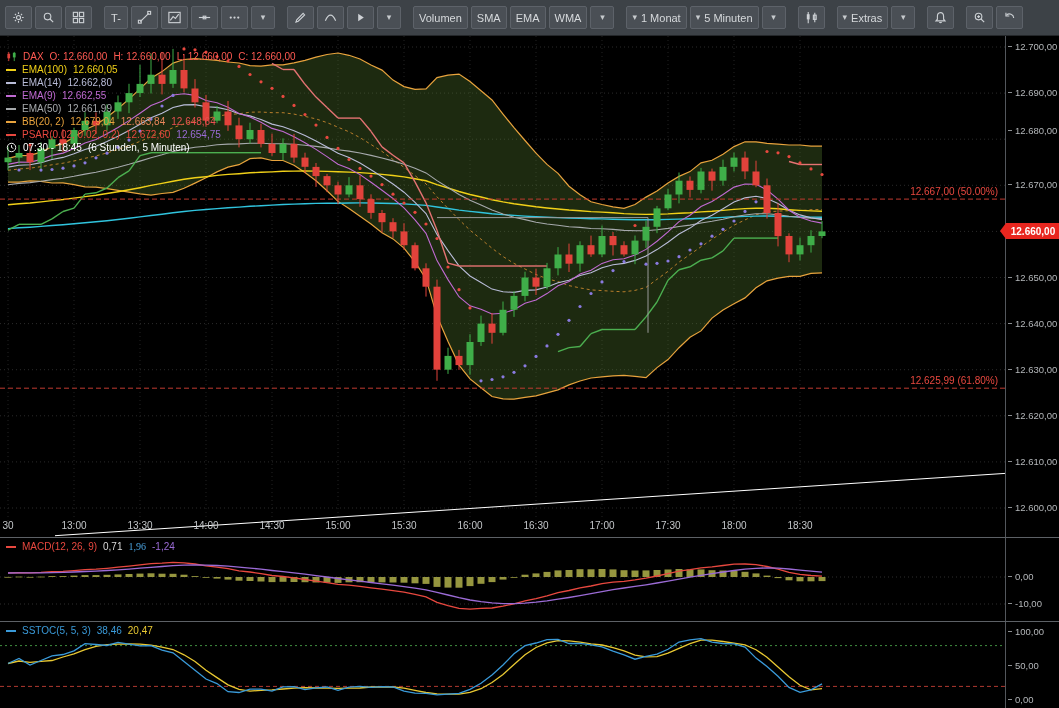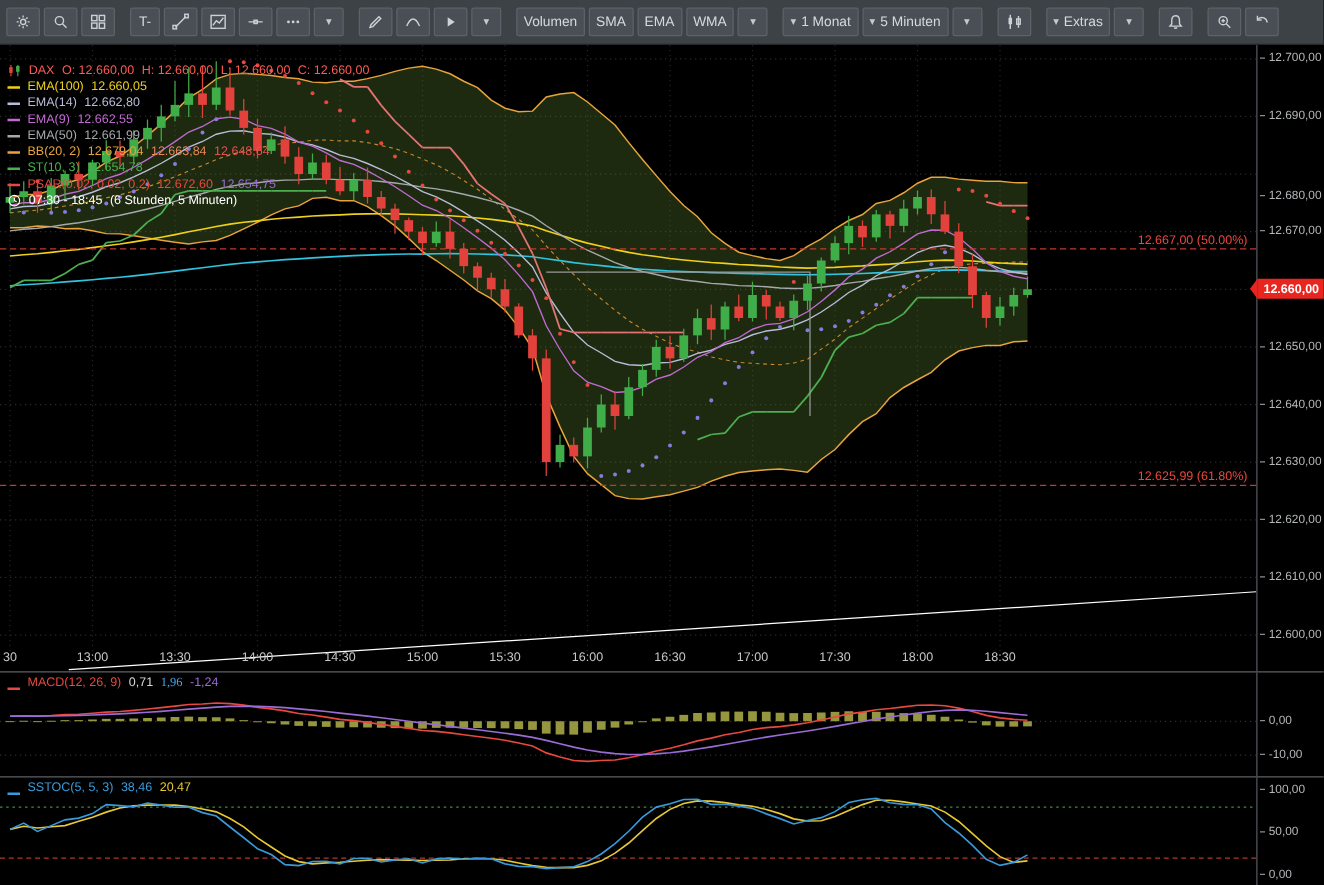--- a/index.html
+++ b/index.html
@@ -32,21 +32,21 @@
   #price-tag{position:absolute;left:0;width:54px;height:16px;color:#fff;font-size:10px;font-weight:bold;
     display:flex;align-items:center;justify-content:center;z-index:5;}
   #price-arrow{position:absolute;left:-6px;top:0;width:0;height:0;
     border-right:6px solid #e8261f;border-top:8px solid transparent;border-bottom:8px solid transparent;}
   
   #main-legend{position:absolute;top:50px;left:6px;z-index:3;}
   .lrow{display:flex;align-items:center;gap:6px;height:13px;font-size:10px;white-space:nowrap;}
   .lmark{width:10px;height:2px;display:inline-block;flex:none;}
   .lmini{width:11px;height:11px;flex:none;}
   .lpart{line-height:1;}
-  .panel-legend{position:absolute;left:6px;display:flex;align-items:flex-end;gap:6px;font-size:10px;z-index:3;white-space:nowrap;}
+  .panel-legend{position:absolute;left:6px;display:flex;align-items:center;gap:6px;font-size:10px;z-index:3;white-space:nowrap;}
   #macd-legend{top:542px;}
   #sstoc-legend{top:626px;}
 </style>
 </head>
 <body>
 
 <div id="app">
   <div id="toolbar">
       <div class="tbtn">
         <svg class="ticon" viewBox="0 0 16 16" fill="none">
@@ -546,21 +546,21 @@
       <span>12.660,00</span>
     </div>
   <div class="axlab" style="top: 5px;">
         <span class="tick"></span>
         <span>12.700,00</span>
       </div>
       <div class="axlab" style="top: 51.1px;">
         <span class="tick"></span>
         <span>12.690,00</span>
       </div>
-      <div class="axlab" style="top: 115px;">
+      <div class="axlab" style="top: 89px;">
         <span class="tick"></span>
         <span>12.680,00</span>
       </div>
       <div class="axlab" style="top: 143.3px;">
         <span class="tick"></span>
         <span>12.670,00</span>
       </div>
       <div class="axlab" style="top: 189.4px;">
         <span class="tick"></span>
         <span>12.660,00</span>
@@ -624,25 +624,20 @@
         <span class="lmark" style="background:#a6a9ac"></span>
         <span class="lpart" style="color:#a6a9ac">EMA(50)</span>
         <span class="lpart" style="color:#a6a9ac">12.661,99</span>
       </div>
       <div class="lrow">
         <span class="lmark" style="background:#e8a33d"></span>
         <span class="lpart" style="color:#e8a33d">BB(20, 2)</span>
         <span class="lpart" style="color:#e8a33d">12.679,04</span>
         <span class="lpart" style="color:#e8855a">12.663,84</span>
         <span class="lpart" style="color:#e85050">12.648,64</span>
-      </div>
-      <div class="lrow">
-        <span class="lmark" style="background:#4caf50"></span>
-        <span class="lpart" style="color:#4caf50">ST(10, 3)</span>
-        <span class="lpart" style="color:#4caf50">12.654,78</span>
       </div>
       <div class="lrow">
         <span class="lmark" style="background:#e8483f"></span>
         <span class="lpart" style="color:#e8483f">PSAR(0.02, 0.02, 0.2)</span>
         <span class="lpart" style="color:#e8483f">12.672,60</span>
         <span class="lpart" style="color:#9b6bd6">12.654,75</span>
       </div>
       <div class="lrow">
         <svg class="lmini" viewBox="0 0 12 12">
           <circle cx="6" cy="6" r="4.6" fill="none" stroke="#ffffff"></circle>

